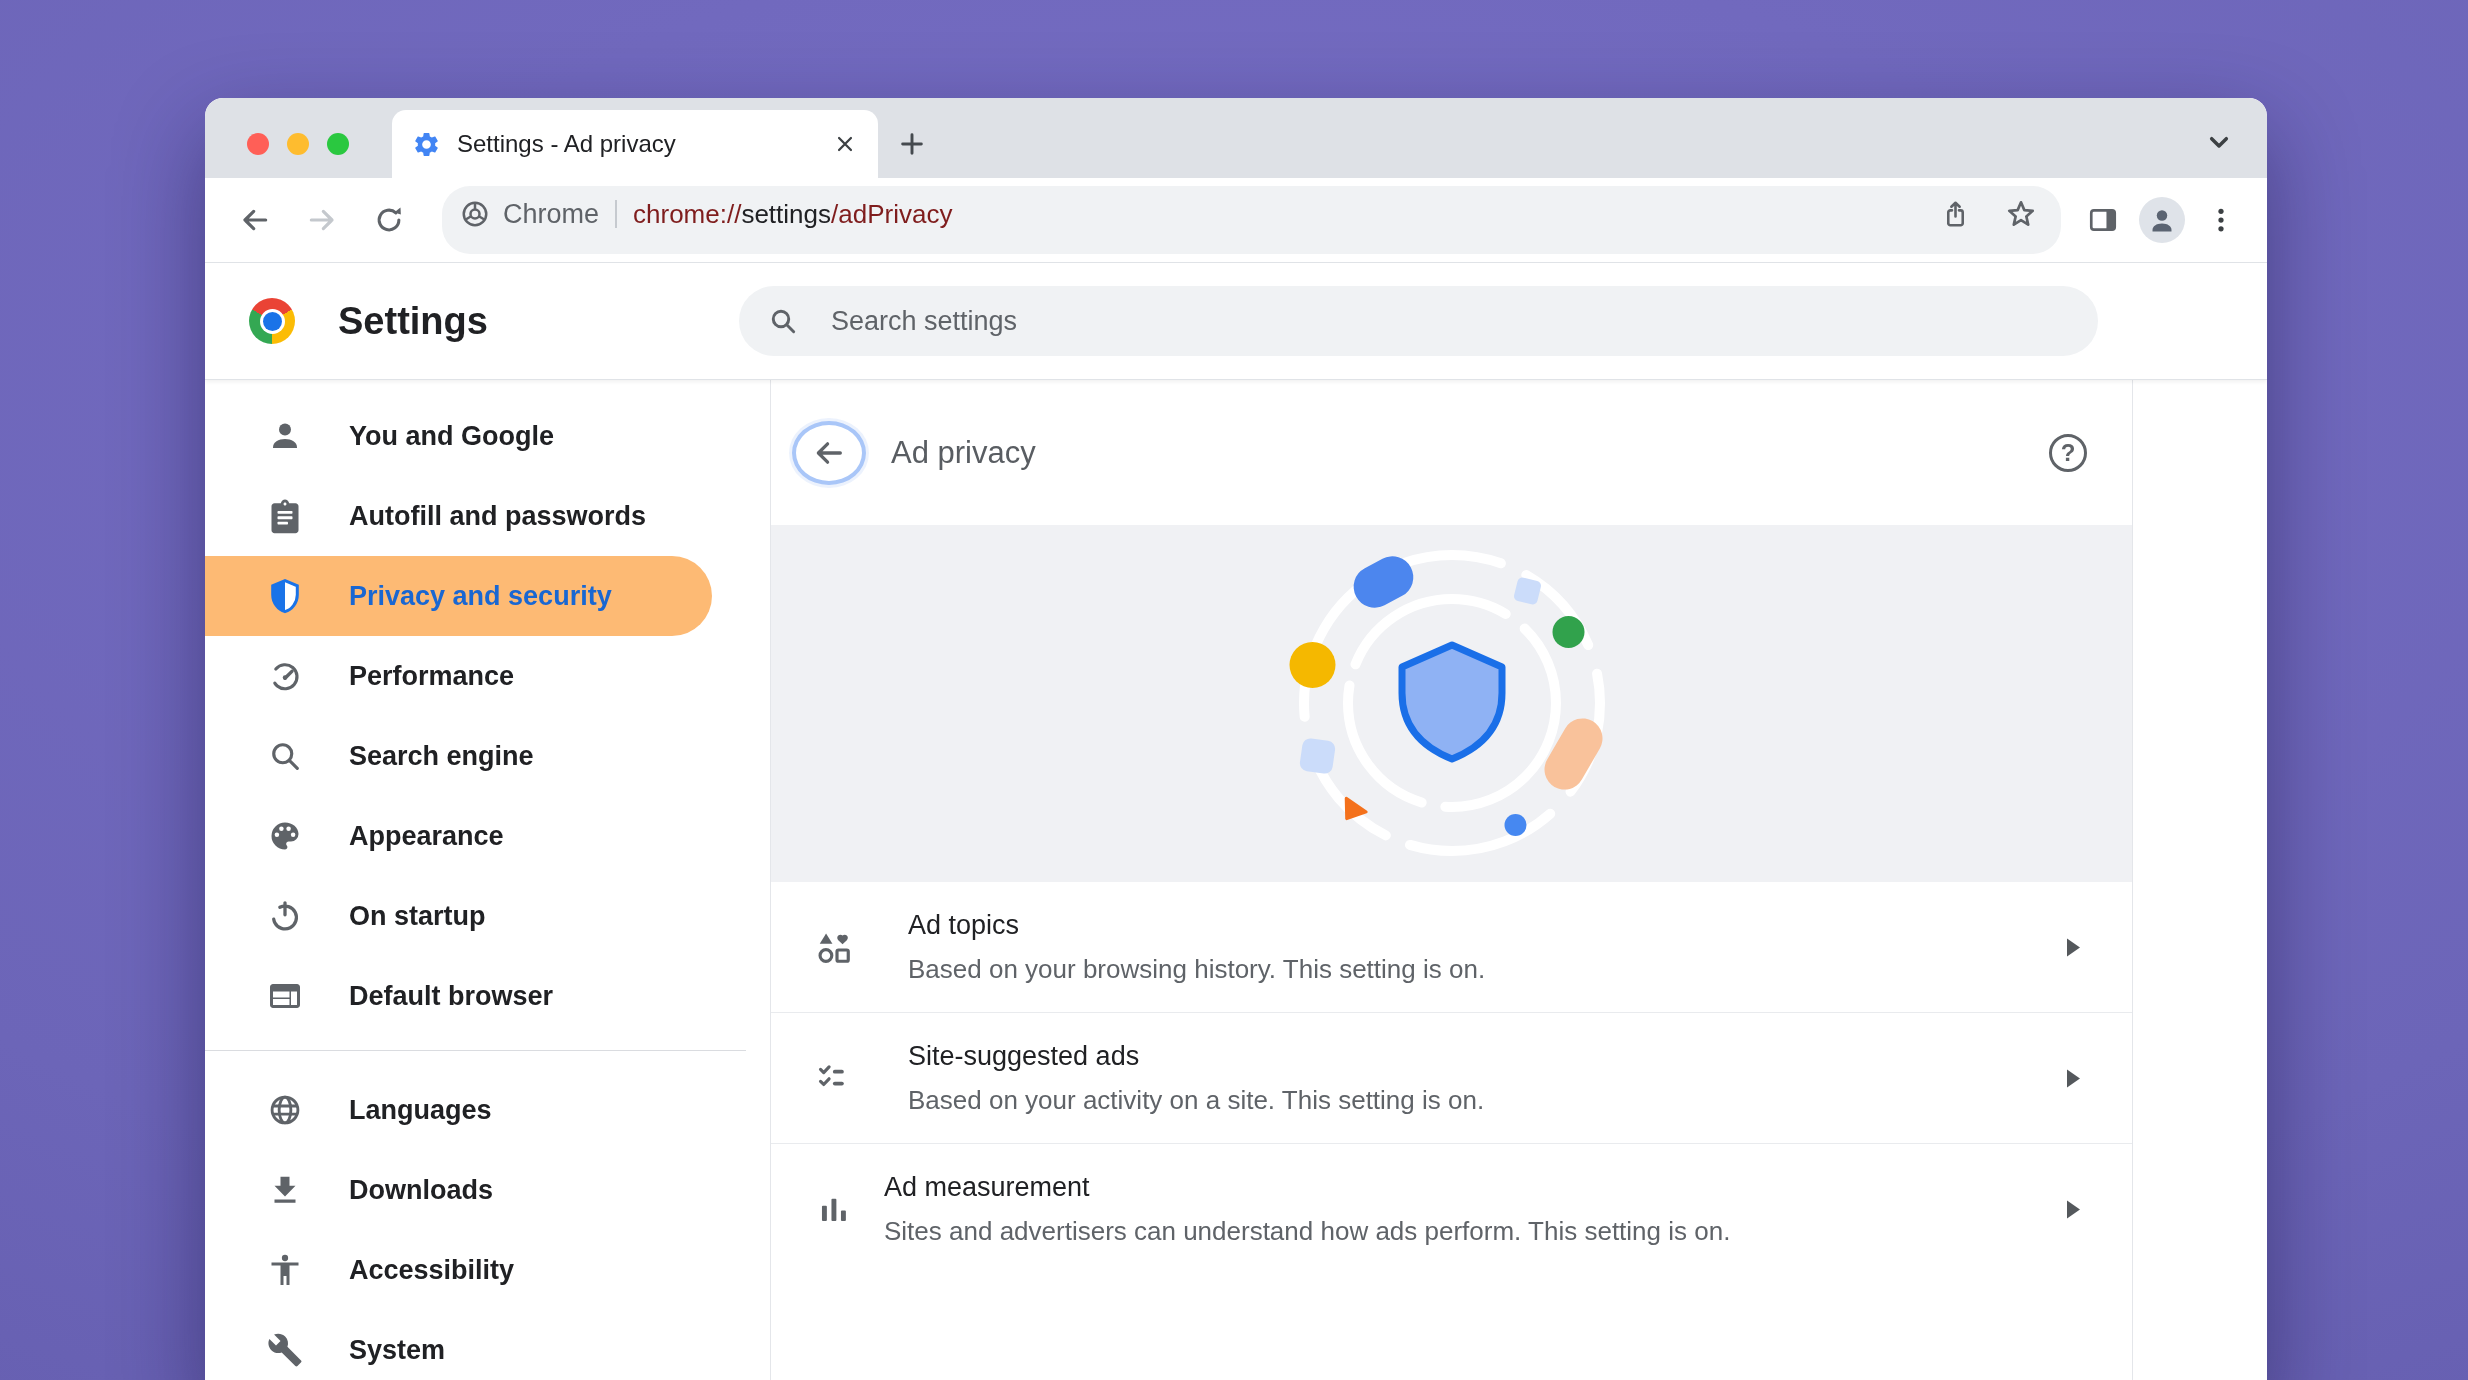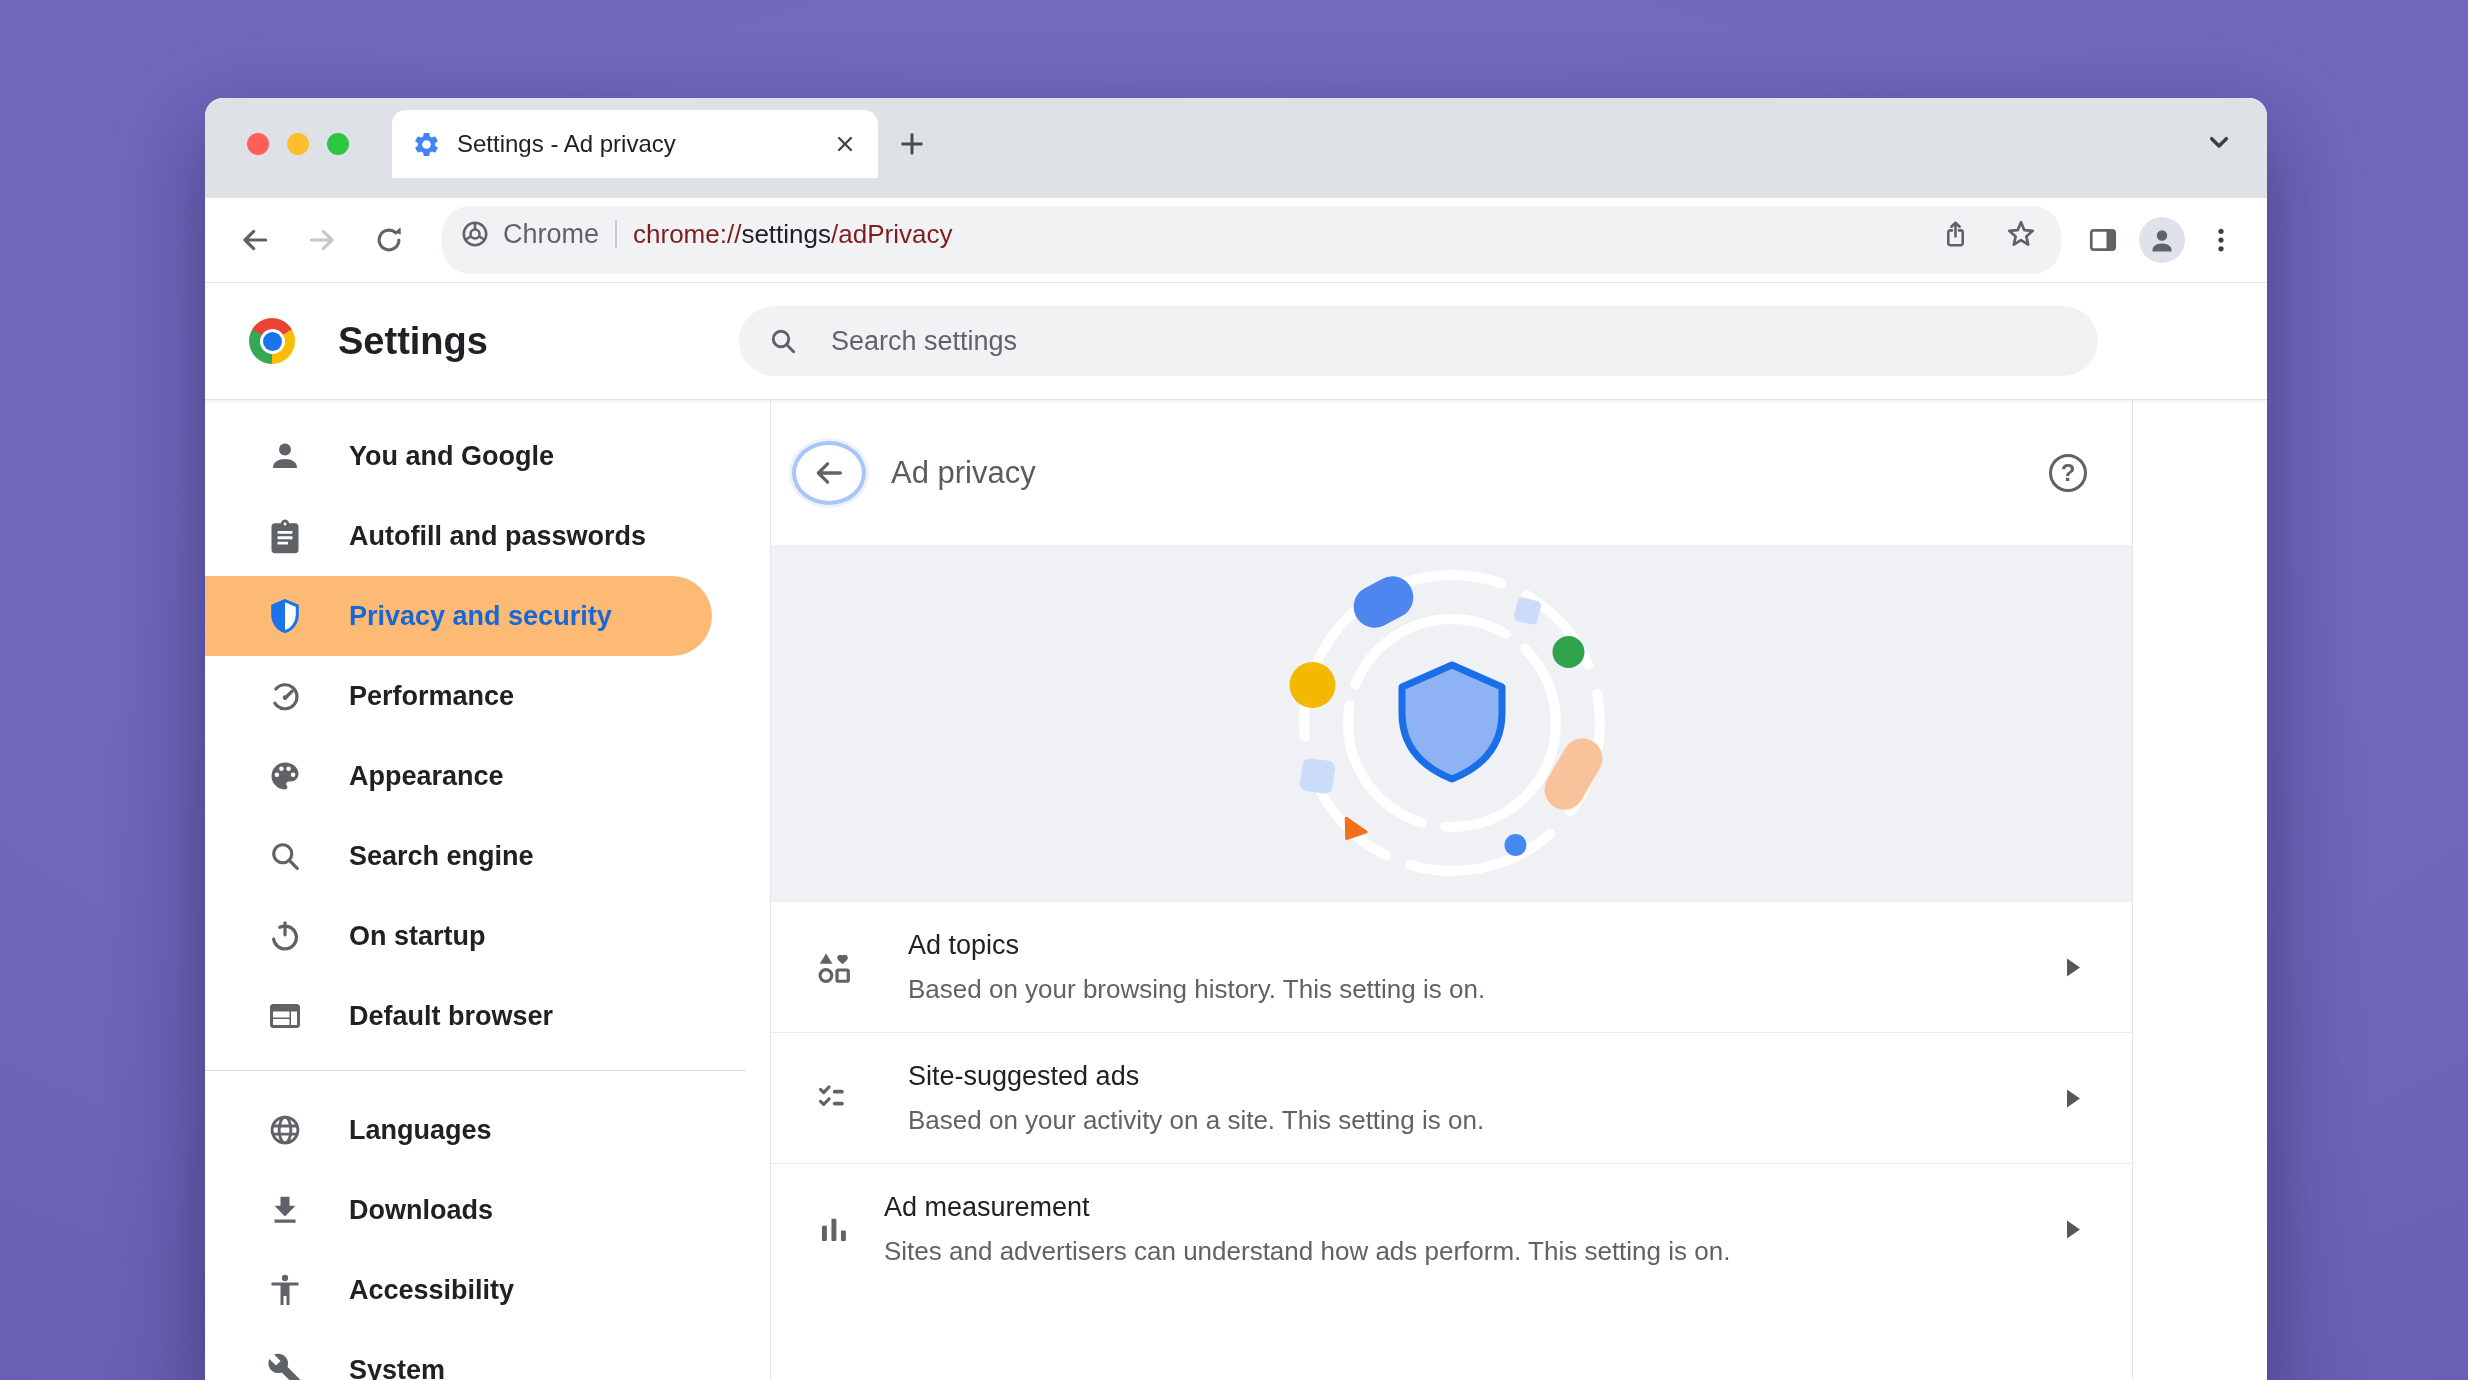--- a/index.html
+++ b/index.html
@@ -4,21 +4,21 @@
 <style>
   html,body{margin:0;padding:0;background:#555;}
   .stage{position:relative;width:2468px;height:1380px;overflow:hidden;
     background:radial-gradient(130% 120% at 50% 28%, #766dc4 0%, #6c65b8 55%, #5f58a8 100%);
     font-family:"Liberation Sans",sans-serif;}
   .window{position:absolute;left:205px;top:98px;width:2062px;height:1302px;
     border-radius:18px 18px 0 0;background:#fff;overflow:hidden;
     box-shadow:0 34px 90px rgba(18,10,60,.45);display:flex;flex-direction:column;}
 
   
-  .tabstrip{height:100px;background:#dee1e6;position:relative;flex:0 0 auto;border-radius:18px 18px 0 0;}
+  .tabstrip{height:80px;background:#dee1e6;position:relative;flex:0 0 auto;border-radius:18px 18px 0 0;}
   .traffic{position:absolute;left:42px;top:35px;display:flex;gap:18px;}
   .traffic i{width:22px;height:22px;border-radius:50%;display:block;}
   .t-red{background:#ff5f57;}.t-yellow{background:#febc2f;}.t-green{background:#2ac840;}
   .tab{position:absolute;left:187px;top:12px;width:486px;height:68px;background:#fff;
     border-radius:14px 14px 0 0;display:flex;align-items:center;padding:0 20px;box-sizing:border-box;}
   .tab-title{flex:1;margin-left:16px;font-size:24px;color:#202124;white-space:nowrap;overflow:hidden;}
   .icon-btn{display:flex;align-items:center;justify-content:center;background:none;border:none;padding:0;cursor:pointer;}
   .newtab{position:absolute;left:686px;top:25px;width:42px;height:42px;}
   .strip-caret{position:absolute;right:30px;top:26px;width:36px;height:36px;}
 
@@ -237,43 +237,43 @@
               <svg width="36" height="36" viewBox="0 0 24 24" fill="none">
                 <circle cx="12" cy="12.5" r="8" stroke="#5f6368" stroke-width="2.1" stroke-dasharray="40 10.3" stroke-linecap="round" transform="rotate(-140 12 12.5)"></circle>
                 <path d="M12 13.5l4.6-4.6" stroke="#5f6368" stroke-width="2.3" stroke-linecap="round"></path>
                 <circle cx="12" cy="13" r="1.5" fill="#5f6368"></circle>
               </svg>
             </span>
           <span class="side-label">Performance</span>
         </div>
         <div class="side-item">
           <span class="si">
+              <svg width="36" height="36" viewBox="0 0 24 24" fill="none" stroke="#5f6368" stroke-width="2.1" stroke-linecap="round">
+                <circle cx="10.5" cy="10.5" r="6"></circle>
+                <path d="M15.2 15.2l5 5"></path>
+              </svg>
+            </span>
+          <span class="side-label">Search engine</span>
+        </div>
+        <div class="side-item">
+          <span class="si">
               <svg width="36" height="36" viewBox="0 0 24 24">
                 <path fill="#5f6368" d="M12 3a9 9 0 0 0 0 18c.9 0 1.6-.7 1.6-1.6 0-.4-.16-.8-.42-1.08-.25-.29-.4-.66-.4-1.07 0-.9.72-1.62 1.62-1.62H16a5 5 0 0 0 5-5C21 6.4 17 3 12 3z"></path>
                 <g fill="#fff">
                   <circle cx="6.6" cy="11.2" r="1.5"></circle>
                   <circle cx="9.6" cy="7.2" r="1.5"></circle>
                   <circle cx="14.4" cy="7.2" r="1.5"></circle>
                   <circle cx="17.4" cy="11.2" r="1.5"></circle>
                 </g>
               </svg>
             </span>
           <span class="side-label">Appearance</span>
         </div>
         <div class="side-item">
           <span class="si">
-              <svg width="36" height="36" viewBox="0 0 24 24" fill="none" stroke="#5f6368" stroke-width="2.1" stroke-linecap="round">
-                <circle cx="10.5" cy="10.5" r="6"></circle>
-                <path d="M15.2 15.2l5 5"></path>
-              </svg>
-            </span>
-          <span class="side-label">Search engine</span>
-        </div>
-        <div class="side-item">
-          <span class="si">
               <svg width="36" height="36" viewBox="0 0 24 24" fill="none" stroke="#5f6368" stroke-width="2.2" stroke-linecap="round">
                 <circle cx="12" cy="13" r="7.6" stroke-dasharray="38 9.75" transform="rotate(-117 12 13)"></circle>
                 <path d="M12 3.2v8"></path>
               </svg>
             </span>
           <span class="side-label">On startup</span>
         </div>
         <div class="side-item">
           <span class="si">
               <svg width="36" height="36" viewBox="0 0 24 24">

